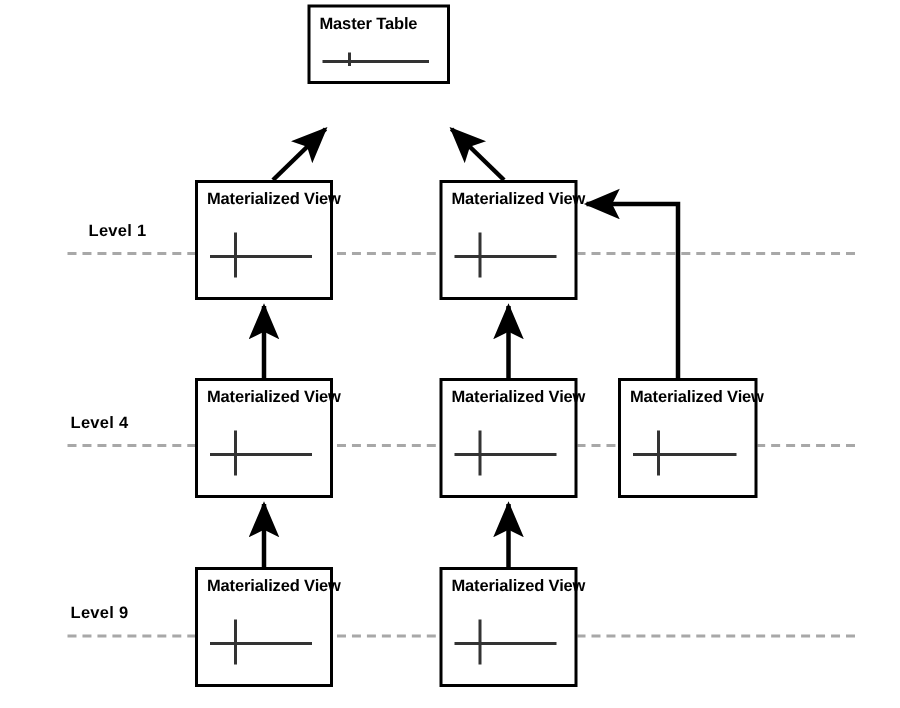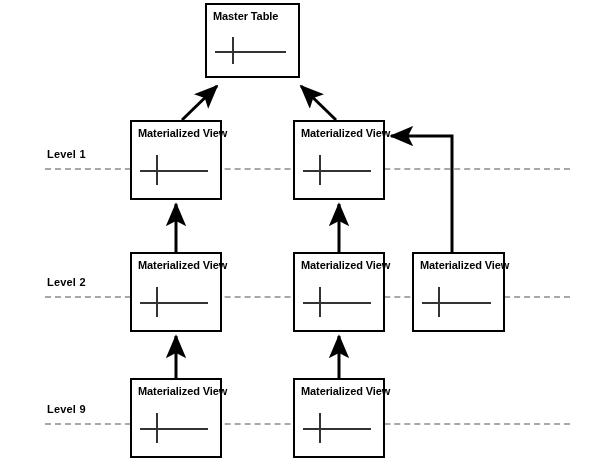--- a/index.html
+++ b/index.html
@@ -85,24 +85,24 @@
     overflow: visible;
   }
   .connector svg { display: block; overflow: visible; }
 </style>
 </head>
 <body>
 
 <div id="canvas">
 
   <div class="level-line" style="left:45px; width:525px; top:168px;"></div>
-  <div class="level-label" style="left:45px; top:148px;">Level 1</div>
+  <div class="level-label" style="left:57px; top:148px;">Level 1</div>
 
   <div class="level-line" style="left:45px; width:525px; top:296px;"></div>
-  <div class="level-label" style="left:45px; top:276px;">Level 2</div>
+  <div class="level-label" style="left:45px; top:276px;">Level 4</div>
 
   <div class="level-line" style="left:45px; width:525px; top:423px;"></div>
   <div class="level-label" style="left:45px; top:403px;">Level 9</div>
 
   <div class="connector" style="left:0; top:0; width:600px; height:472px;">
     <svg width="600" height="472" viewBox="0 0 600 472">
       <defs>
         <marker id="ah" markerWidth="9" markerHeight="9" refX="7.4" refY="3.4" orient="auto" markerUnits="strokeWidth">
           <path d="M0,0 L8,3.4 L0,6.8 L1.7,3.4 z" fill="#000000"></path>
         </marker>
@@ -114,21 +114,21 @@
       <line x1="176" y1="252" x2="176" y2="204" stroke="#000000" stroke-width="3" marker-end="url(#ah)"></line>
       <line x1="339" y1="252" x2="339" y2="204" stroke="#000000" stroke-width="3" marker-end="url(#ah)"></line>
 
       <line x1="176" y1="378" x2="176" y2="336" stroke="#000000" stroke-width="3" marker-end="url(#ah)"></line>
       <line x1="339" y1="378" x2="339" y2="336" stroke="#000000" stroke-width="3" marker-end="url(#ah)"></line>
 
       <polyline points="452,252 452,136 391,136" fill="none" stroke="#000000" stroke-width="3" marker-end="url(#ah)"></polyline>
     </svg>
   </div>
 
-  <div class="node" style="left:205px; top:3px; width:95px; height:75px;">
+  <div class="node" style="left:205px; top:3px; width:95px; height:53px;">
     <div class="node-label">Master Table</div>
     <div class="glyph">
       <div class="h-rule"></div>
         <div class="v-rule"></div>
     </div>
   </div>
 
   <div class="node" style="left:130px; top:120px; width:92px; height:80px;">
     <div class="node-label">Materialized View</div>
     <div class="glyph">

